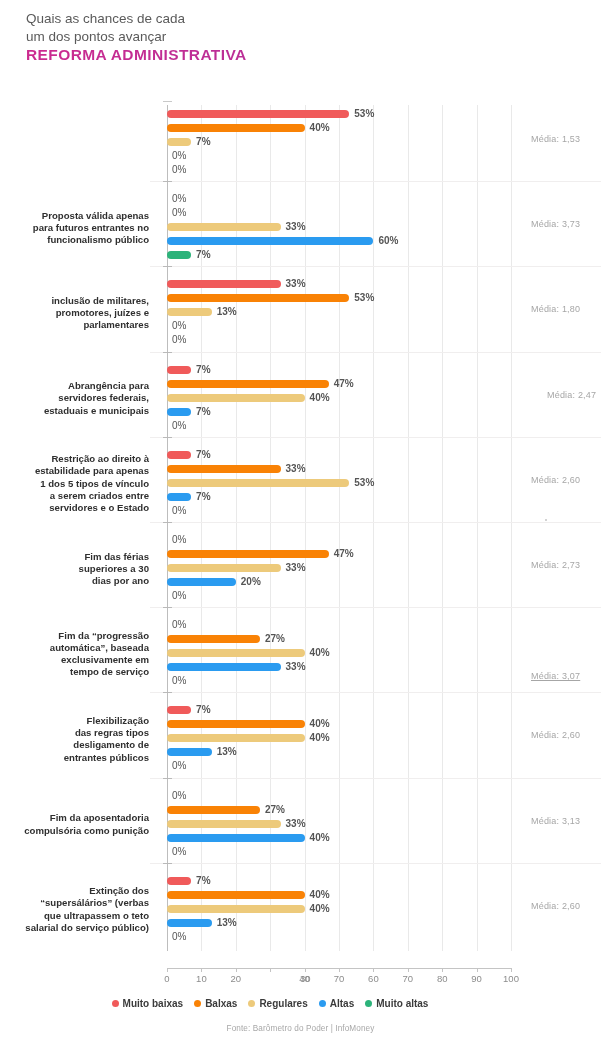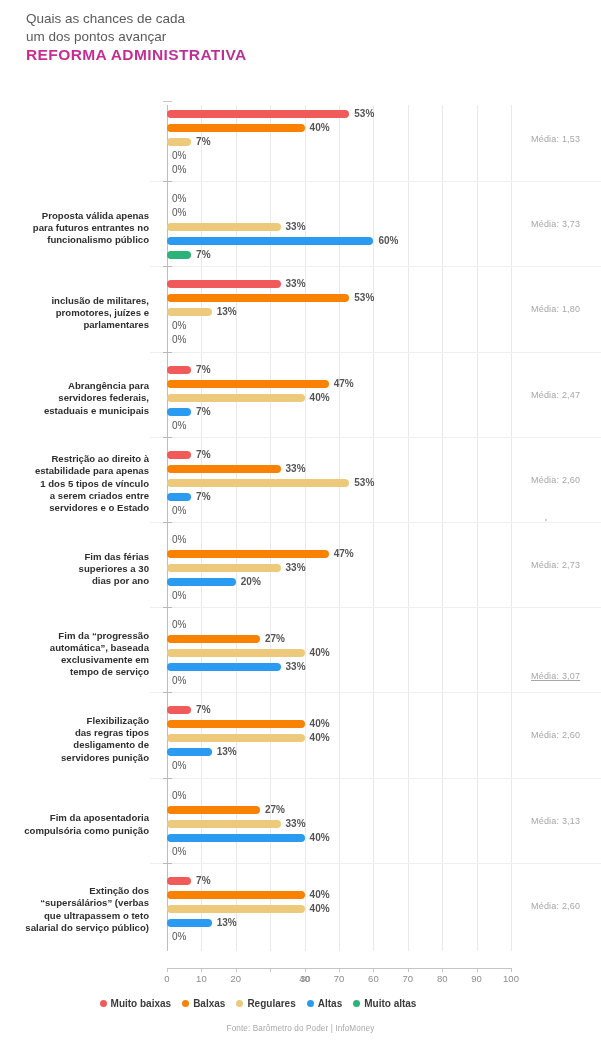--- a/index.html
+++ b/index.html
@@ -103,21 +103,21 @@
   }
   #xaxis .line{position:absolute;left:0;top:0;width:100%;height:1px;background:#c4c4c4;}
   #xaxis .tk{position:absolute;top:0;width:1px;height:4px;background:#c4c4c4;}
   #xaxis .tl{
     position:absolute;top:5px;font-size:9.5px;color:#8c8c8c;
     transform:translateX(-50%);
   }
 
   
   #legend{
-    position:absolute;left:4px;top:998px;width:508px;
+    position:absolute;left:16px;top:998px;width:508px;
     display:flex;justify-content:center;align-items:center;gap:11px;
   }
   .lg{display:flex;align-items:center;gap:4px;}
   .lg .dot{width:7px;height:7px;border-radius:50%;display:block;}
   .lg .lbl{font-size:10px;font-weight:bold;color:#3b3b3b;}
 
   #source{
     position:absolute;left:0;top:1024px;width:601px;text-align:center;
     font-size:8.2px;color:#a8a8a8;letter-spacing:.1px;
   }
@@ -197,21 +197,21 @@
       <div class="bar" style="left: 0px; top: 288.6px; width: 137.6px; background: rgb(237, 202, 123);"></div>
       <div class="val" style="left: 142.6px; top: 288.6px;">40%</div>
       <div class="bar" style="left: 0px; top: 302.6px; width: 24.08px; background: rgb(42, 155, 240);"></div>
       <div class="val" style="left: 29.08px; top: 302.6px;">7%</div>
       <div class="val zero" style="left: 5px; top: 316.6px;">0%</div>
       <div class="cat-label" style="right: 362px; top: 275.15px;">
         <div>Abrangência para</div>
         <div>servidores federais,</div>
         <div>estaduais e municipais</div>
       </div>
-      <div class="mean-label" style="left: 364px; top: 284.6px;">Média: 2,47</div>
+      <div class="mean-label" style="left: 380px; top: 284.6px;">Média: 2,47</div>
       <div class="sep" style="top: 331.8px;"></div>
       <div class="sep-tick" style="top: 331.8px;"></div>
       <div class="bar" style="left: 0px; top: 345.8px; width: 24.08px; background: rgb(240, 90, 90);"></div>
       <div class="val" style="left: 29.08px; top: 345.8px;">7%</div>
       <div class="bar" style="left: 0px; top: 359.8px; width: 113.52px; background: rgb(249, 130, 5);"></div>
       <div class="val" style="left: 118.52px; top: 359.8px;">33%</div>
       <div class="bar" style="left: 0px; top: 373.8px; width: 182.32px; background: rgb(237, 202, 123);"></div>
       <div class="val" style="left: 187.32px; top: 373.8px;">53%</div>
       <div class="bar" style="left: 0px; top: 387.8px; width: 24.08px; background: rgb(42, 155, 240);"></div>
       <div class="val" style="left: 29.08px; top: 387.8px;">7%</div>
@@ -265,21 +265,21 @@
       <div class="val" style="left: 142.6px; top: 615.4px;">40%</div>
       <div class="bar" style="left: 0px; top: 629.4px; width: 137.6px; background: rgb(237, 202, 123);"></div>
       <div class="val" style="left: 142.6px; top: 629.4px;">40%</div>
       <div class="bar" style="left: 0px; top: 643.4px; width: 44.72px; background: rgb(42, 155, 240);"></div>
       <div class="val" style="left: 49.72px; top: 643.4px;">13%</div>
       <div class="val zero" style="left: 5px; top: 657.4px;">0%</div>
       <div class="cat-label" style="right: 362px; top: 609.8px;">
         <div>Flexibilização</div>
         <div>das regras tipos</div>
         <div>desligamento de</div>
-        <div>servidores punição</div>
+        <div>entrantes públicos</div>
       </div>
       <div class="mean-label" style="left: 364px; top: 625.4px;">Média: 2,60</div>
       <div class="sep" style="top: 672.6px;"></div>
       <div class="sep-tick" style="top: 672.6px;"></div>
       <div class="val zero" style="left: 5px; top: 686.6px;">0%</div>
       <div class="bar" style="left: 0px; top: 700.6px; width: 92.88px; background: rgb(249, 130, 5);"></div>
       <div class="val" style="left: 97.88px; top: 700.6px;">27%</div>
       <div class="bar" style="left: 0px; top: 714.6px; width: 113.52px; background: rgb(237, 202, 123);"></div>
       <div class="val" style="left: 118.52px; top: 714.6px;">33%</div>
       <div class="bar" style="left: 0px; top: 728.6px; width: 137.6px; background: rgb(42, 155, 240);"></div>

